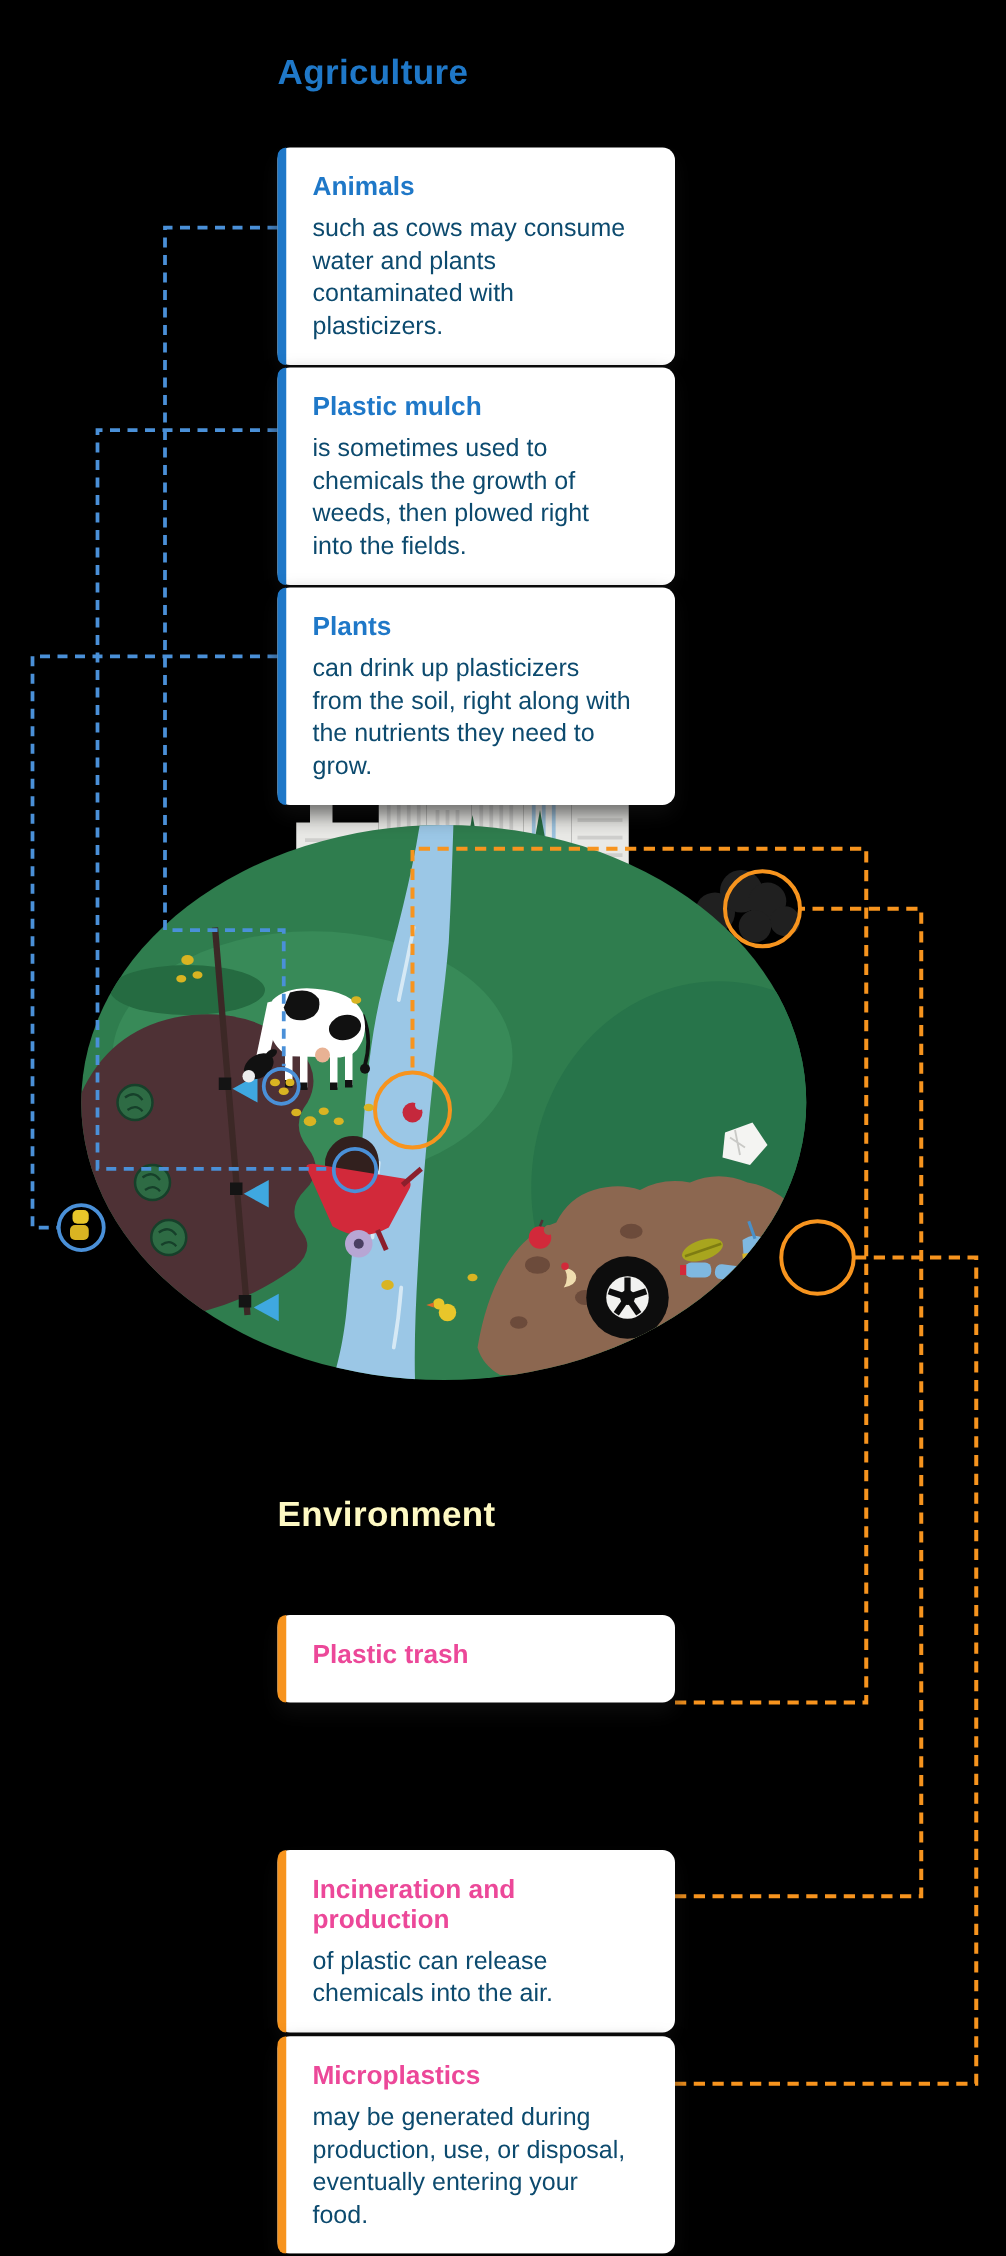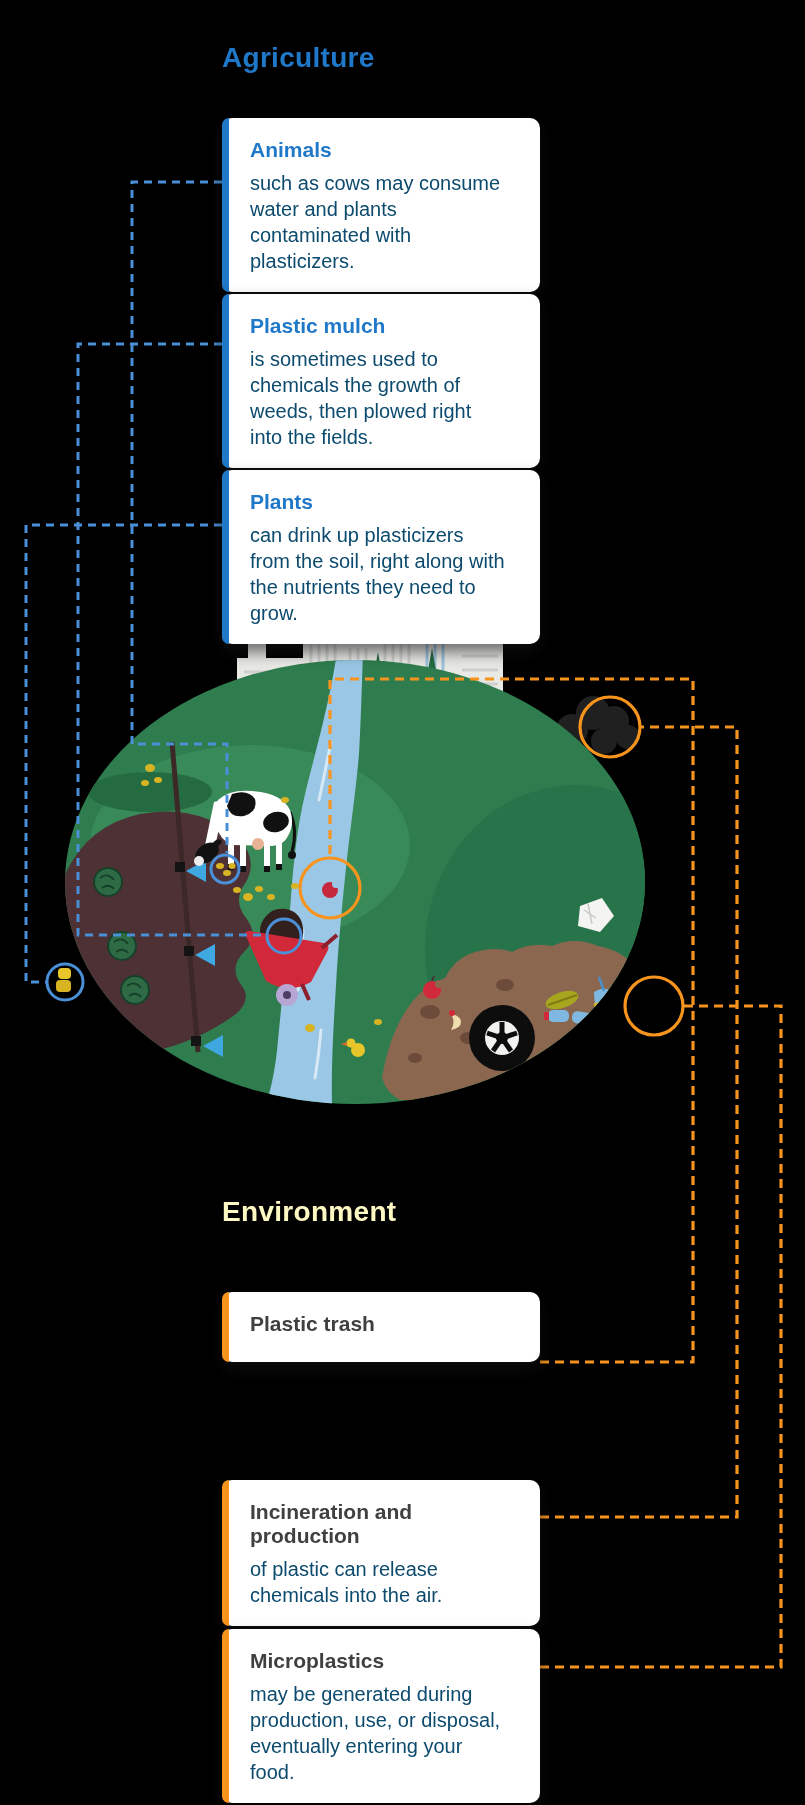--- a/index.html
+++ b/index.html
@@ -9,21 +9,21 @@
   .section-heading{position:absolute;left:222px;font-size:28px;font-weight:700;letter-spacing:.3px;}
   .section-heading.blue{color:#1F78C8;top:42px;}
   .section-heading.orange{color:#fef9c3;top:1196px;}
   .card{position:absolute;left:222px;width:318px;background:#fff;border-radius:10px;
         padding:20px 32px 18px 28px;box-sizing:border-box;box-shadow:0 8px 16px rgba(20,20,20,.6);}
   .card::before{content:"";position:absolute;left:0;top:0;bottom:0;width:7px;border-radius:10px 0 0 10px;}
   .card.blue::before{background:#1F78C8;}
   .card.orange::before{background:#F7941E;}
   .card h3{margin:0 0 8px 0;font-size:21px;font-weight:700;line-height:1.15;}
   .card.blue h3{color:#1F78C8;}
-  .card.orange h3{color:#404040;}
+  .card.orange h3{color:#ec4899;}
   .card p{margin:0;font-size:20px;line-height:1.3;color:#0c4a6e;}
   .c1{top:118px;} .c2{top:294px;} .c3{top:456px;margin-top:14px;}
   .c4{top:1292px;} .c5{top:1462px;margin-top:18px;} .c6{top:1602px;margin-top:27px;}
 </style>
 </head>
 <body>
 
 <div class="canvas">
 
   <svg class="svg-layer" viewBox="0 0 805 1805" xmlns="http://www.w3.org/2000/svg">

